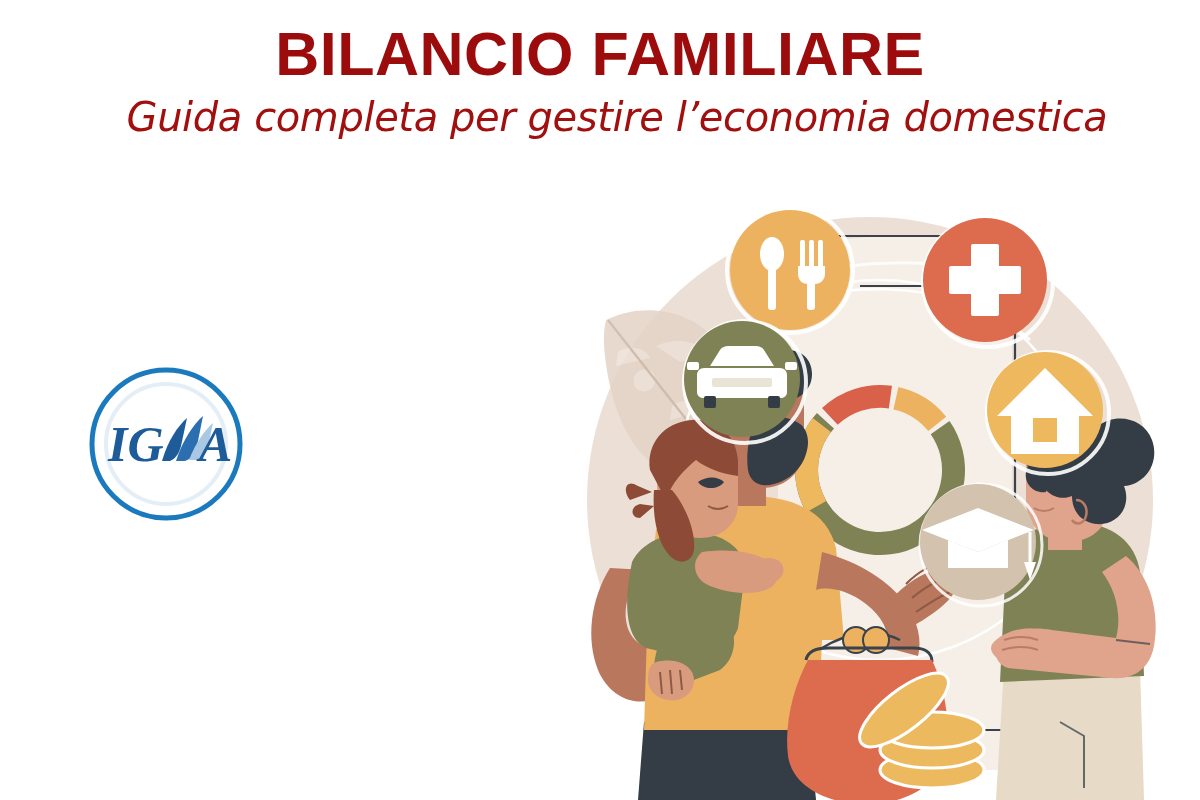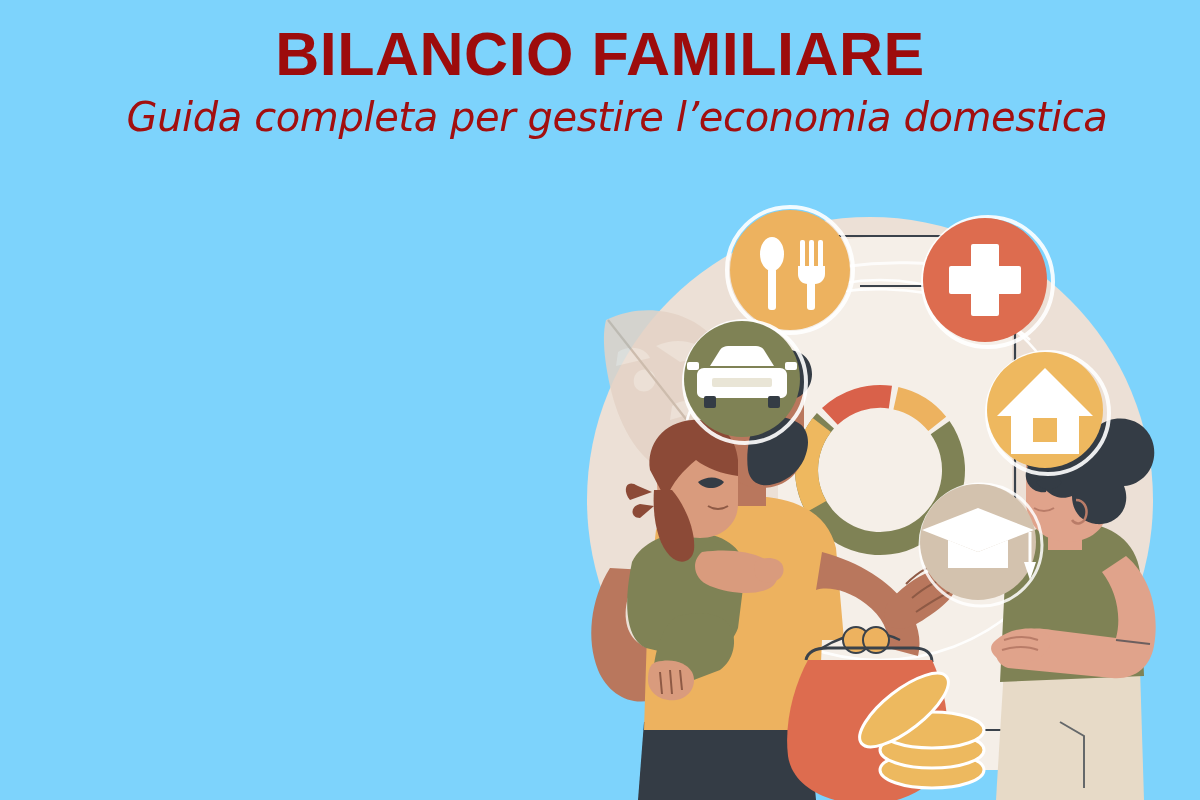--- a/index.html
+++ b/index.html
@@ -11,21 +11,21 @@
     height: 800px;
     background: #faf4c6;
     font-family: "Liberation Sans", sans-serif;
     overflow: hidden;
     position: relative;
   }
 
   #cover {
     position: absolute;
     inset: 0;
-    background: #7dd3fc;
+    background: #ffffff;
   }
 
   
   #header-block {
     position: absolute;
     left: 0;
     top: 24px;
     width: 1200px;
     text-align: center;
   }
@@ -83,20 +83,36 @@
 </head>
 <body>
 
 <div id="cover">
 
   <div id="header-block">
     <h1 id="main-title">BILANCIO FAMILIARE</h1>
     <p id="subtitle">Guida completa per gestire l’economia domestica</p>
   </div>
 
+  <div id="brand-logo">
+    <svg viewBox="0 0 160 160" width="160" height="160" aria-hidden="true">
+      <circle cx="80" cy="80" r="74" fill="#ffffff" stroke="#1b79bd" stroke-width="5"></circle>
+      <circle cx="80" cy="80" r="60" fill="none" stroke="#e3eef7" stroke-width="4"></circle>
+
+      <text x="22" y="97" font-family="'Liberation Serif', serif" font-style="italic" font-weight="bold" font-size="50" fill="#1d5c99">IG</text>
+
+      <g>
+        <path d="M76 97 C82 76 92 62 101 54 L95 82 C93 90 89 95 84 97 Z" fill="#1d5c99"></path>
+        <path d="M90 97 C97 75 108 60 117 52 L111 82 C109 90 105 95 99 97 Z" fill="#2b6fb0"></path>
+        <path d="M103 96 C110 78 119 66 127 59 L122 83 C120 90 116 94 111 96 Z" fill="#a9c8e3"></path>
+      </g>
+
+      <text x="113" y="97" font-family="'Liberation Serif', serif" font-style="italic" font-weight="bold" font-size="50" fill="#1d5c99">A</text>
+    </svg>
+  </div>
 
 
   <div id="illustration">
     <svg viewBox="0 0 640 630" width="640" height="630" aria-hidden="true">
       <defs>
         <clipPath id="frameClip">
             <rect x="0" y="0" width="640" height="630"></rect>
           </clipPath>
       </defs>
 

